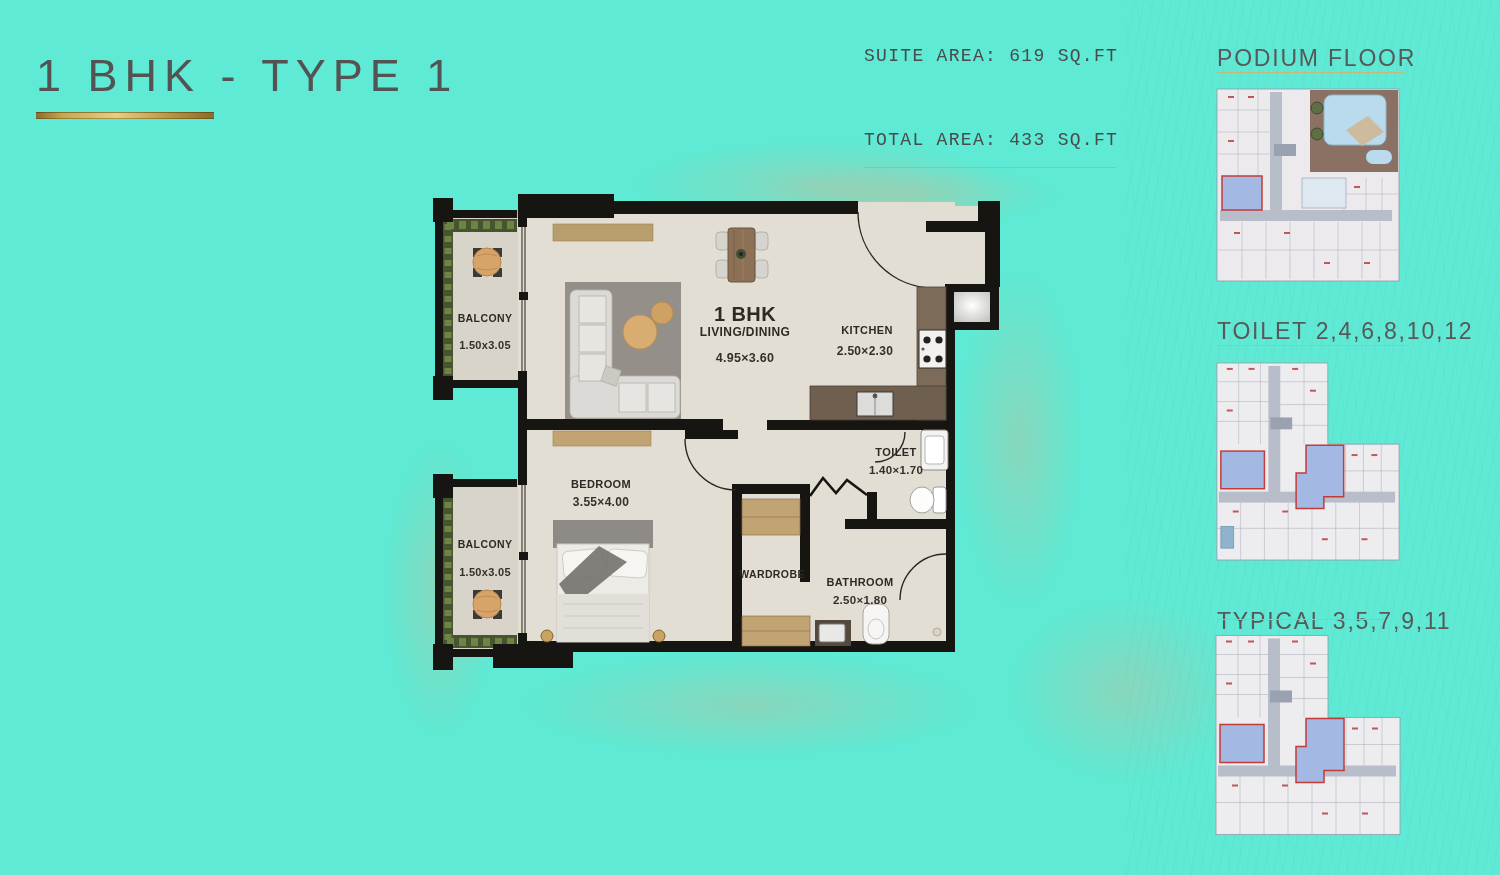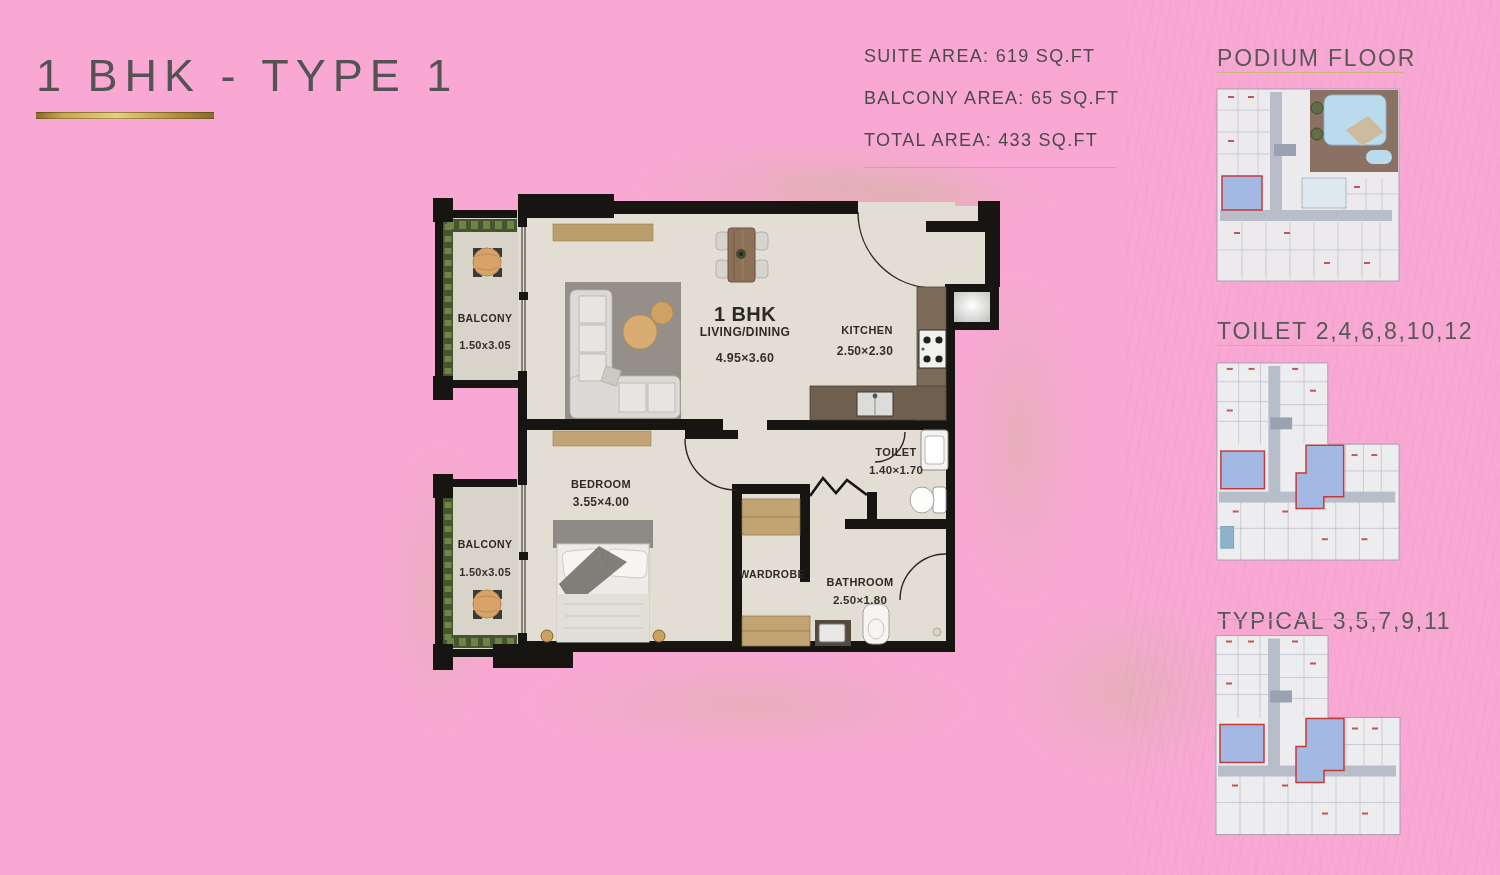--- a/index.html
+++ b/index.html
@@ -1,30 +1,30 @@
 <!DOCTYPE html>
 <html><head>
 <meta charset="utf-8">
 <style>
   html,body{margin:0;padding:0;}
-  .page{position:relative;width:1500px;height:875px;background:#f9a8d4;overflow:hidden;
+  .page{position:relative;width:1500px;height:875px;background:#5eead4;overflow:hidden;
         font-family:"Liberation Sans",sans-serif;}
   .blob{position:absolute;border-radius:50%;pointer-events:none;
         background:radial-gradient(closest-side,rgba(204,184,150,.38),rgba(204,184,150,0) 72%);}
   .texture{position:absolute;right:0;top:0;width:375px;height:875px;pointer-events:none;
         background:
          repeating-linear-gradient(100deg,rgba(125,130,145,.055) 0 1.5px,rgba(255,255,255,0) 1.5px 9px),
          repeating-linear-gradient(83deg,rgba(125,130,145,.03) 0 1.5px,rgba(255,255,255,0) 1.5px 13px);}
   .title{position:absolute;left:36px;top:50px;font-size:45px;font-weight:300;color:#535353;
          letter-spacing:7px;white-space:nowrap;}
   .goldbar{position:absolute;left:36px;top:112px;width:178px;height:7px;
          background:linear-gradient(90deg,#8a6c2c 0%,#c6a94e 15%,#e6cf7e 45%,#b3913c 78%,#8a6c2c 100%);
          box-shadow:inset 0 1px 0 rgba(60,40,0,.45), inset 0 -1px 0 rgba(60,40,0,.35);}
   .area-line{position:absolute;left:864px;font-size:18px;color:#4a4a4a;letter-spacing:1.3px;
-         font-weight:400;white-space:nowrap;}
+         font-weight:400;white-space:nowrap;font-family:Liberation Mono, monospace;}
   .area-rule{position:absolute;left:864px;top:167px;width:252px;height:1px;background:#b9ae94;}
   .side-h{position:absolute;left:1217px;font-size:23px;color:#585858;letter-spacing:1.8px;
          font-weight:400;white-space:nowrap;}
   .side-rule{position:absolute;left:1217px;height:1px;background:#c9b77a;}
   .mini{position:absolute;}
   .mini svg{display:block;width:100%;height:100%;}
   .plan{position:absolute;left:433px;top:192px;width:572px;height:492px;}
   .pl{font-family:"Liberation Sans",sans-serif;font-weight:700;fill:#2d2a25;letter-spacing:.4px;}
   .pd{font-family:"Liberation Sans",sans-serif;font-weight:700;fill:#343029;letter-spacing:.3px;}
 </style>
@@ -38,21 +38,20 @@
   <div class="blob" style="left:430px;top:630px;width:640px;height:150px;"></div>
   <div class="blob" style="left:930px;top:200px;width:180px;height:480px;"></div>
   <div class="blob" style="left:960px;top:560px;width:330px;height:260px;"></div>
   <div class="blob" style="left:700px;top:150px;width:420px;height:90px;"></div>
   <div class="texture"></div>
 
   <div class="title">1 BHK - TYPE 1</div>
   <div class="goldbar"></div>
 
   <div class="area-line" style="top:46px;">SUITE AREA: 619 SQ.FT</div>
-  <div class="area-line" style="top:88px;">BALCONY AREA: 65 SQ.FT</div>
   <div class="area-line" style="top:130px;">TOTAL AREA: 433 SQ.FT</div>
   <div class="area-rule"></div>
 
   <svg class="plan" viewBox="0 0 572 492">
     <defs>
       <radialGradient id="shaftGrad" cx="50%" cy="45%" r="70%">
         <stop offset="0%" stop-color="#ffffff"></stop>
           <stop offset="100%" stop-color="#c2c2c0"></stop>
       </radialGradient>
     </defs>

